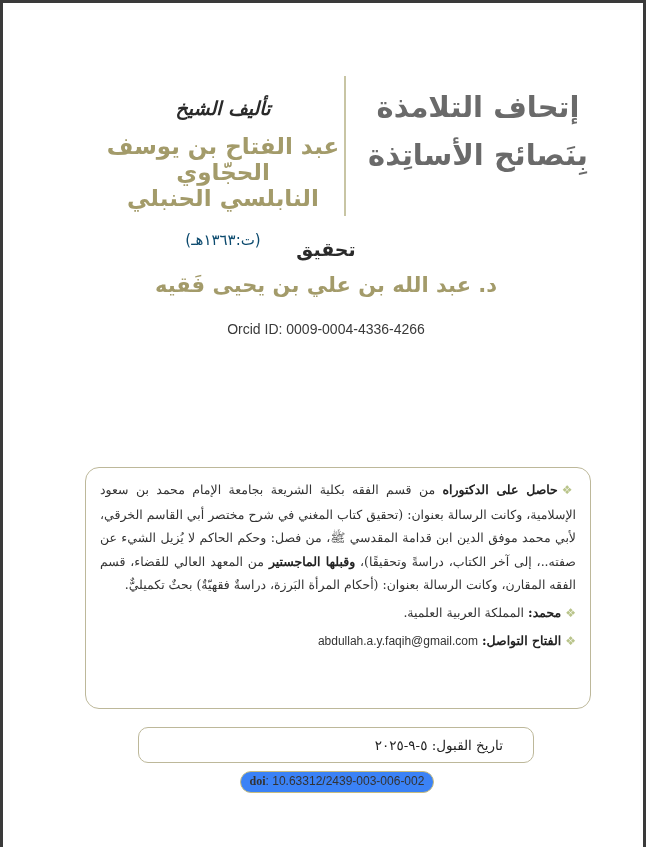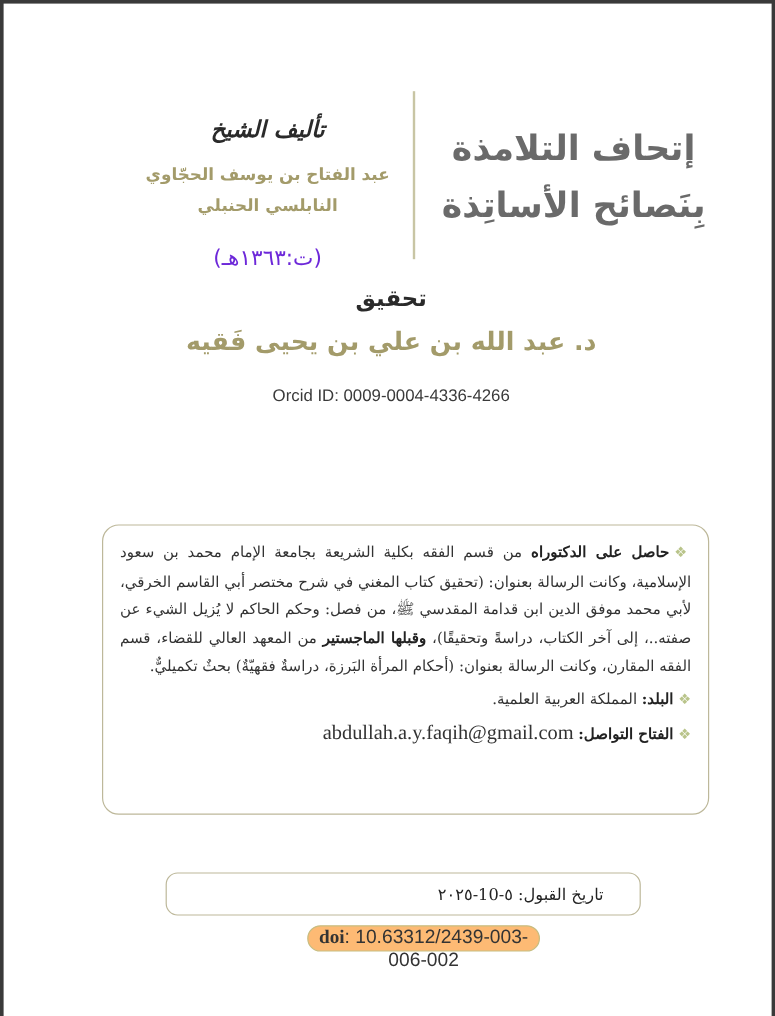--- a/index.html
+++ b/index.html
@@ -19,21 +19,20 @@
     .title-block {
       position: absolute;
       left: 345px; top: 80px;
       width: 260px;
       text-align: center;
       direction: rtl;
       color: #6a6a6a;
       font-weight: bold;
       font-size: 29px;
       line-height: 48px;
-      margin-top: 16px;
     }
     .divider {
       position: absolute;
       left: 341px; top: 73px;
       width: 2px; height: 140px;
       background: #c8c5a4;
     }
     .author-block {
       position: absolute;
       left: 95px; top: 90px;
@@ -44,27 +43,27 @@
     .author-label {
       font-weight: bold;
       color: #2a2a2a;
       font-size: 19px;
       line-height: 30px;
       font-style: italic;
     }
     .author-name {
       font-weight: bold;
       color: #a39b6a;
-      font-size: 14px;
+      font-size: 23px;
       line-height: 26px;
       margin-top: 10px;
     }
     .author-death {
-      color: #6d28d9;
-      font-size: 18px;
+      color: #0c4a6e;
+      font-size: 15px;
       margin-top: 20px;
     }
     .editor-label {
       position: absolute;
       left: 0; width: 646px;
       top: 235px;
       text-align: center;
       font-weight: bold;
       color: #2a2a2a;
       font-size: 19px;
@@ -84,74 +83,74 @@
       position: absolute;
       left: 0; width: 646px;
       top: 318px;
       text-align: center;
       color: #3a3a3a;
       font-family: "Liberation Sans", sans-serif;
       font-size: 14px;
     }
     .bio-box {
       position: absolute;
-      left: 82px; top: 434px;
+      left: 82px; top: 464px;
       width: 506px; height: 242px;
       border: 1.5px solid #bdb89a;
       border-radius: 14px;
       box-sizing: border-box;
       padding: 10px 14px 0 14px;
       direction: rtl;
       text-align: justify;
       font-family: "DejaVu Serif", serif;
       color: #333;
       font-size: 12.5px;
       line-height: 23.5px;
     }
     .bio-item { margin-bottom: 4px; }
     .bio-item .bullet {
       color: #b9c48a;
       font-size: 12px;
       margin-left: 4px;
     }
     .bio-item b { color: #222; }
     .email {
-      font-family: Liberation Serif, serif;
+      font-family: Liberation Sans, sans-serif;
       direction: ltr;
       unicode-bidi: embed;
-      font-size: 17px;
+      font-size: 12px;
     }
     .dates-box {
       position: absolute;
       left: 135px; top: 724px;
       width: 396px; height: 36px;
       border: 1.5px solid #bdb89a;
       border-radius: 10px;
       box-sizing: border-box;
       direction: rtl;
       display: flex;
       justify-content: space-between;
       align-items: center;
       padding: 0 30px 0 32px;
       font-family: "DejaVu Serif", serif;
       font-size: 13.5px;
       color: #222;
     }
     .doi-pill {
       position: absolute;
-      left: 253px; top: 768px;
+      left: 237px; top: 768px;
       width: 194px; height: 22px;
       border: 1.5px solid #c8bd80;
       border-radius: 12px;
       box-sizing: border-box;
-      background: #fdba74;
+      background: #3b82f6;
       text-align: center;
       line-height: 19px;
       font-family: "Liberation Sans", sans-serif;
-      font-size: 16px;
+      font-size: 12px;
       color: #333;
     }
     .doi-pill b { font-family: "Liberation Serif", serif; }
   </style>
 </head>
 <body>
 
 <div class="page">
 
   <div class="title-block">
@@ -172,31 +171,31 @@
 
   <div class="editor-label">تحقيق</div>
   <div class="editor-name">د. عبد الله بن علي بن يحيى فَقيه</div>
   <div class="orcid">Orcid ID: 0009-0004-4336-4266</div>
 
   <div class="bio-box">
     <div class="bio-item">
       <span class="bullet">❖</span><b>حاصل على الدكتوراه</b><span> من قسم الفقه بكلية الشريعة بجامعة الإمام محمد بن سعود الإسلامية، وكانت الرسالة بعنوان: (تحقيق كتاب المغني في شرح مختصر أبي القاسم الخرقي، لأبي محمد موفق الدين ابن قدامة المقدسي ﷺ، من فصل: وحكم الحاكم لا يُزيل الشيء عن صفته..، إلى آخر الكتاب، دراسةً وتحقيقًا)، </span><b>وقبلها الماجستير</b><span> من المعهد العالي للقضاء، قسم الفقه المقارن، وكانت الرسالة بعنوان: (أحكام المرأة البَرزة، دراسةٌ فقهيّةٌ) بحثٌ تكميليٌّ.</span>
     </div>
     <div class="bio-item">
-      <span class="bullet">❖</span><b>البلد:</b><span> المملكة العربية العلمية.</span>
+      <span class="bullet">❖</span><b>محمد:</b><span> المملكة العربية العلمية.</span>
     </div>
     <div class="bio-item">
       <span class="bullet">❖</span><b>الفتاح التواصل:</b> <span class="email">abdullah.a.y.faqih@gmail.com</span>
     </div>
   </div>
 
   <div class="dates-box">
     <span>
       <span>تاريخ القبول:</span>
-      <span>٥-10-٢٠٢٥</span>
+      <span>٥-٩-٢٠٢٥</span>
     </span>
   </div>
 
   <div class="doi-pill">
     <b>doi</b><span>: 10.63312/2439-003-006-002</span>
   </div>
 
 </div>
 
 </body></html>

